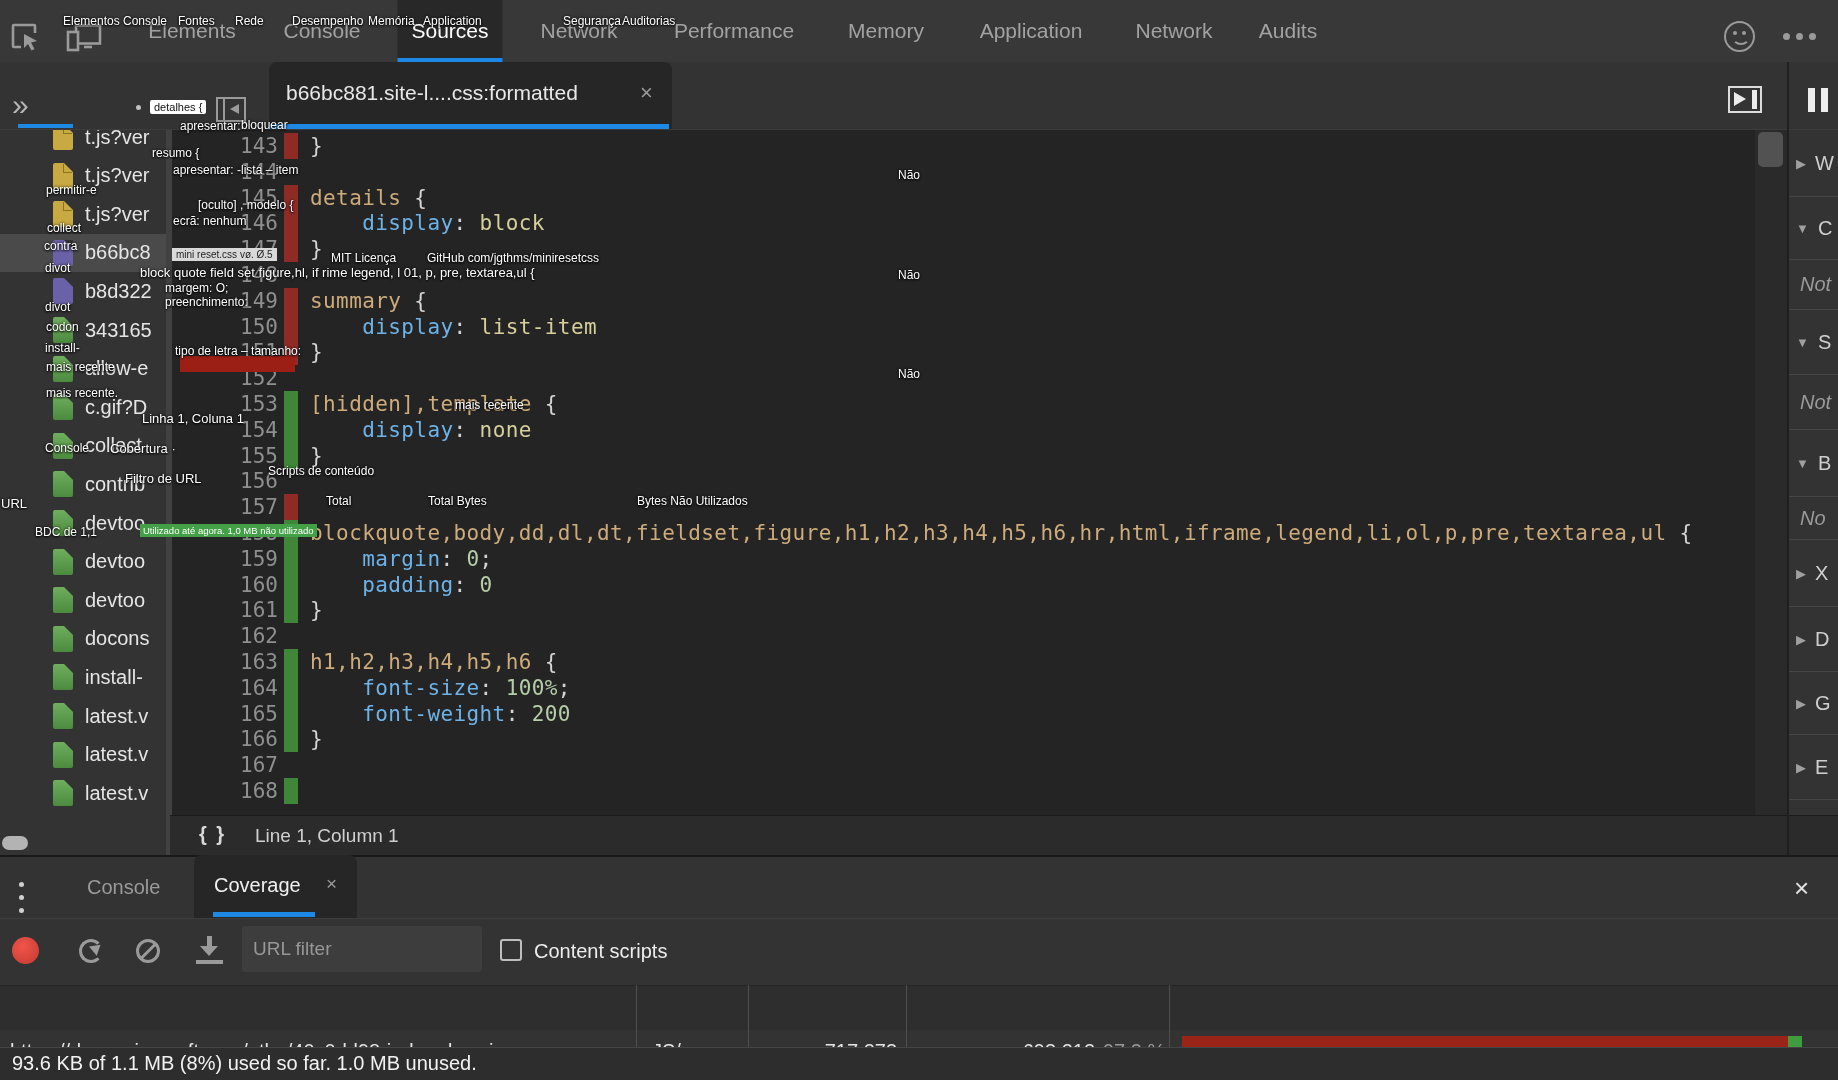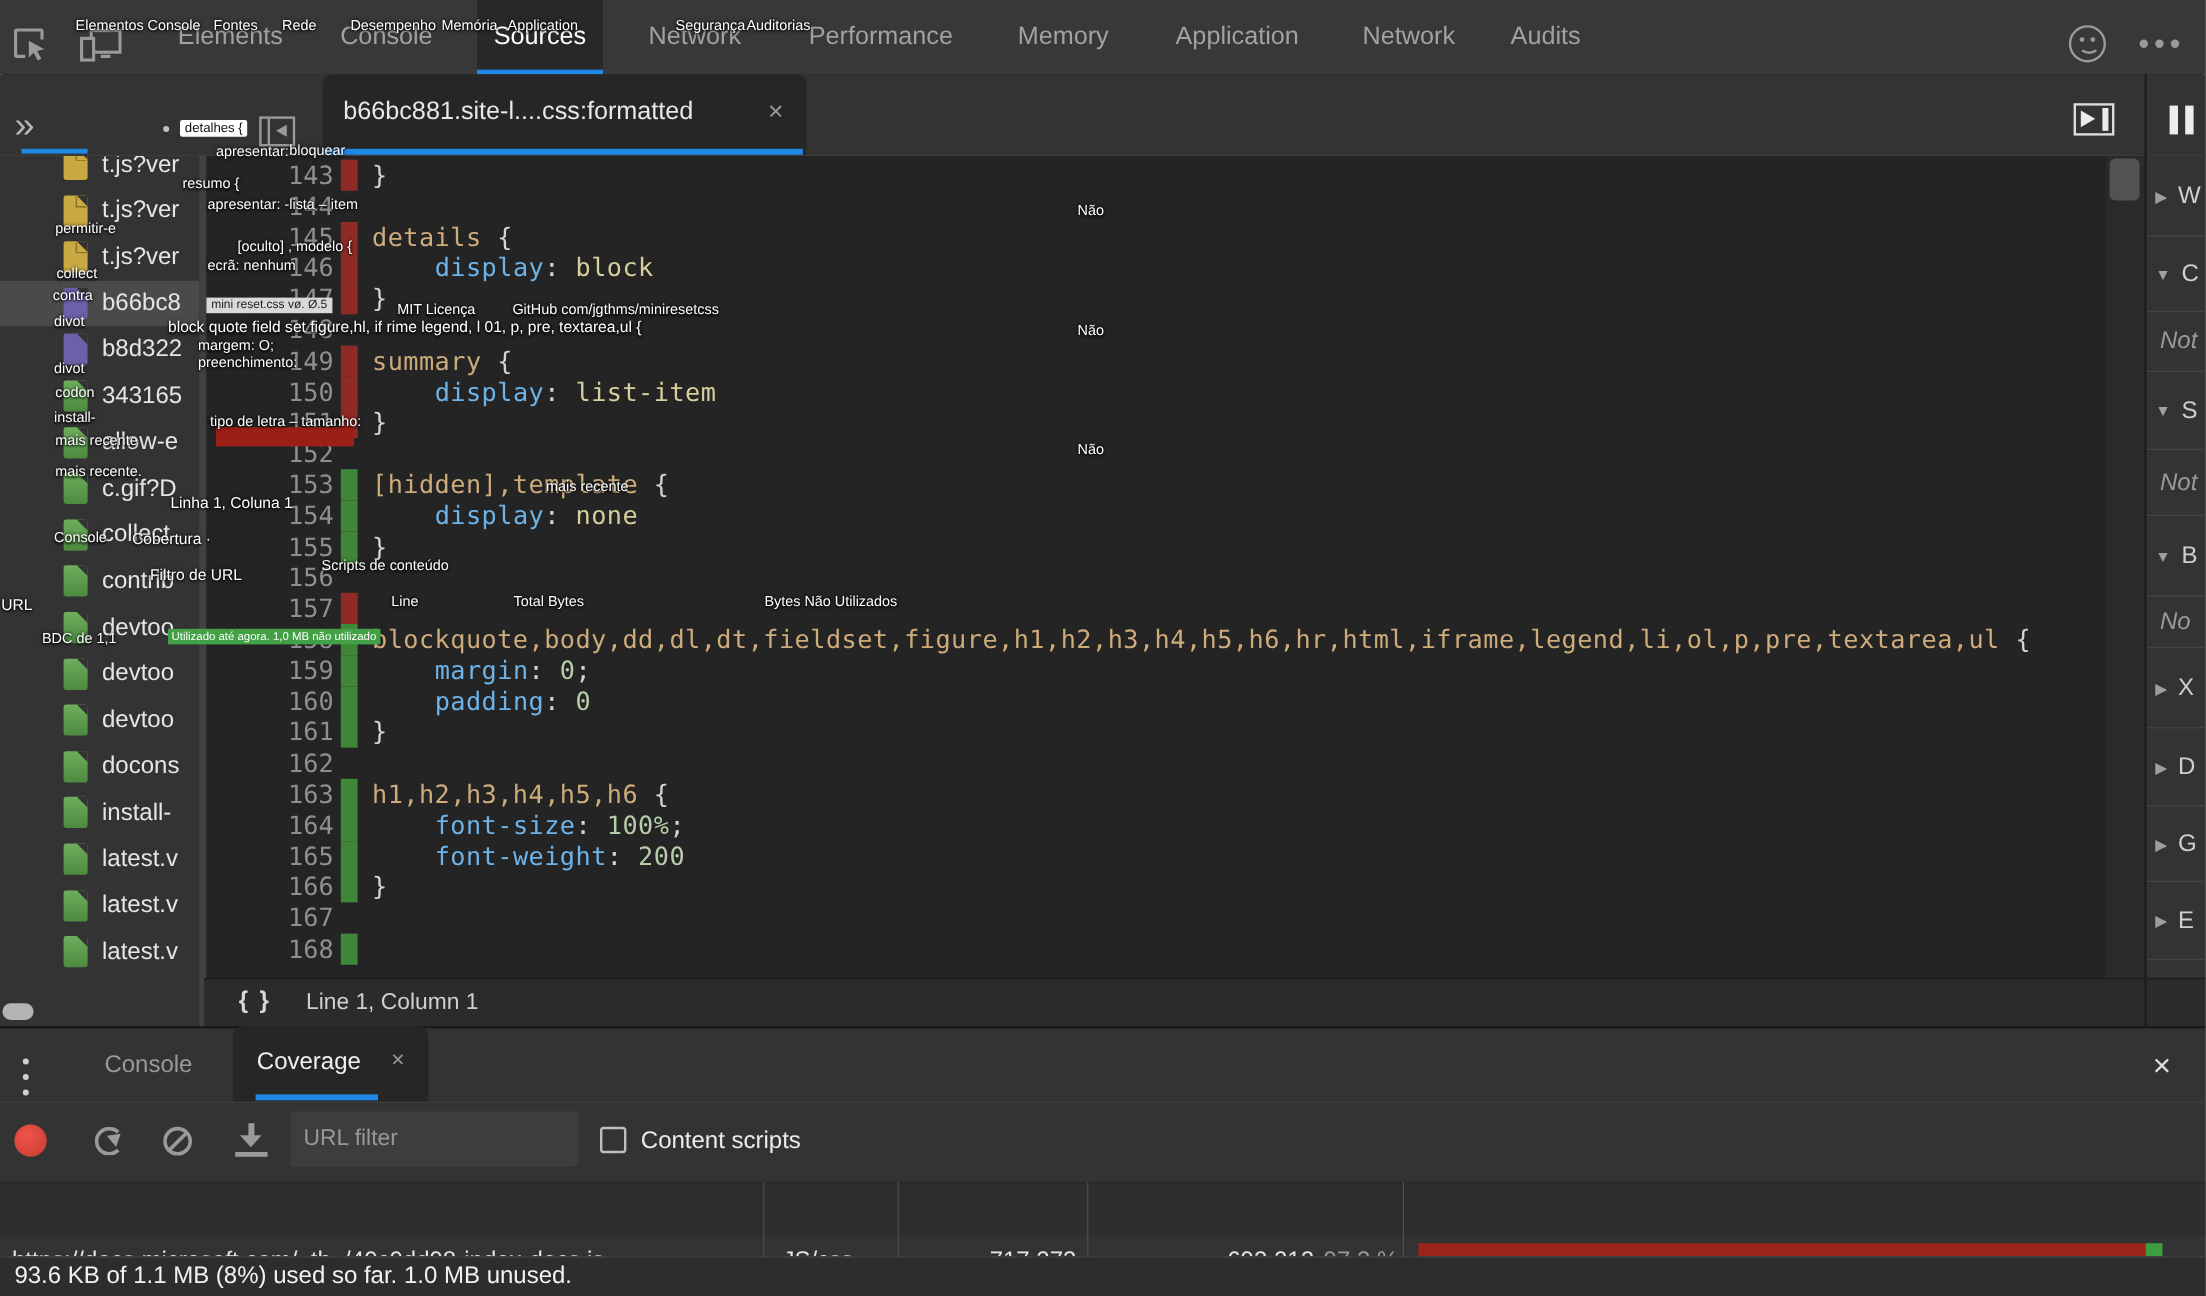--- a/index.html
+++ b/index.html
@@ -486,20 +486,20 @@
       <div class="ov" style="left: 175px; top: 344px;">tipo de letra – tamanho:</div>
       <div class="ov" style="left: 455px; top: 398px;">mais recente</div>
       <div class="ov" style="left: 898px; top: 168px;">Não</div>
       <div class="ov" style="left: 898px; top: 268px;">Não</div>
       <div class="ov" style="left: 898px; top: 367px;">Não</div>
       <div class="ov md" style="left: 142px; top: 411px;">Linha 1, Coluna 1</div>
       <div class="ov md" style="left: 110px; top: 441px;">Cobertura ·</div>
       <div class="ov" style="left: 45px; top: 441px;">Console</div>
       <div class="ov md" style="left: 125px; top: 471px;">Filtro de URL</div>
       <div class="ov" style="left: 268px; top: 464px;">Scripts de conteúdo</div>
-      <div class="ov" style="left: 326px; top: 494px;">Line</div>
+      <div class="ov" style="left: 326px; top: 494px;">Total</div>
       <div class="ov" style="left: 428px; top: 494px;">Total Bytes</div>
       <div class="ov" style="left: 637px; top: 494px;">Bytes Não Utilizados</div>
       <div class="ov md" style="left: 1px; top: 496px;">URL</div>
       <div class="ov" style="left: 35px; top: 525px;">BDC de 1,1</div>
       <div class="ov greenbox" style="left: 140px; top: 524px;">Utilizado até agora. 1,0 MB não utilizado</div>
     </div>
 </div>
 
 </body></html>

